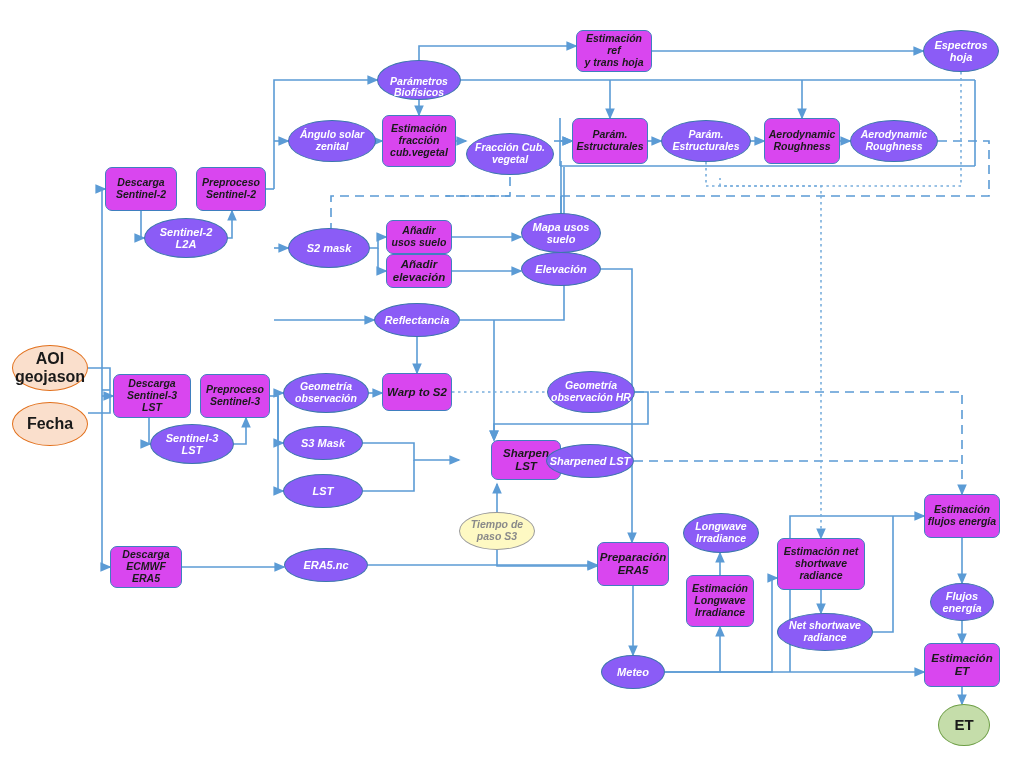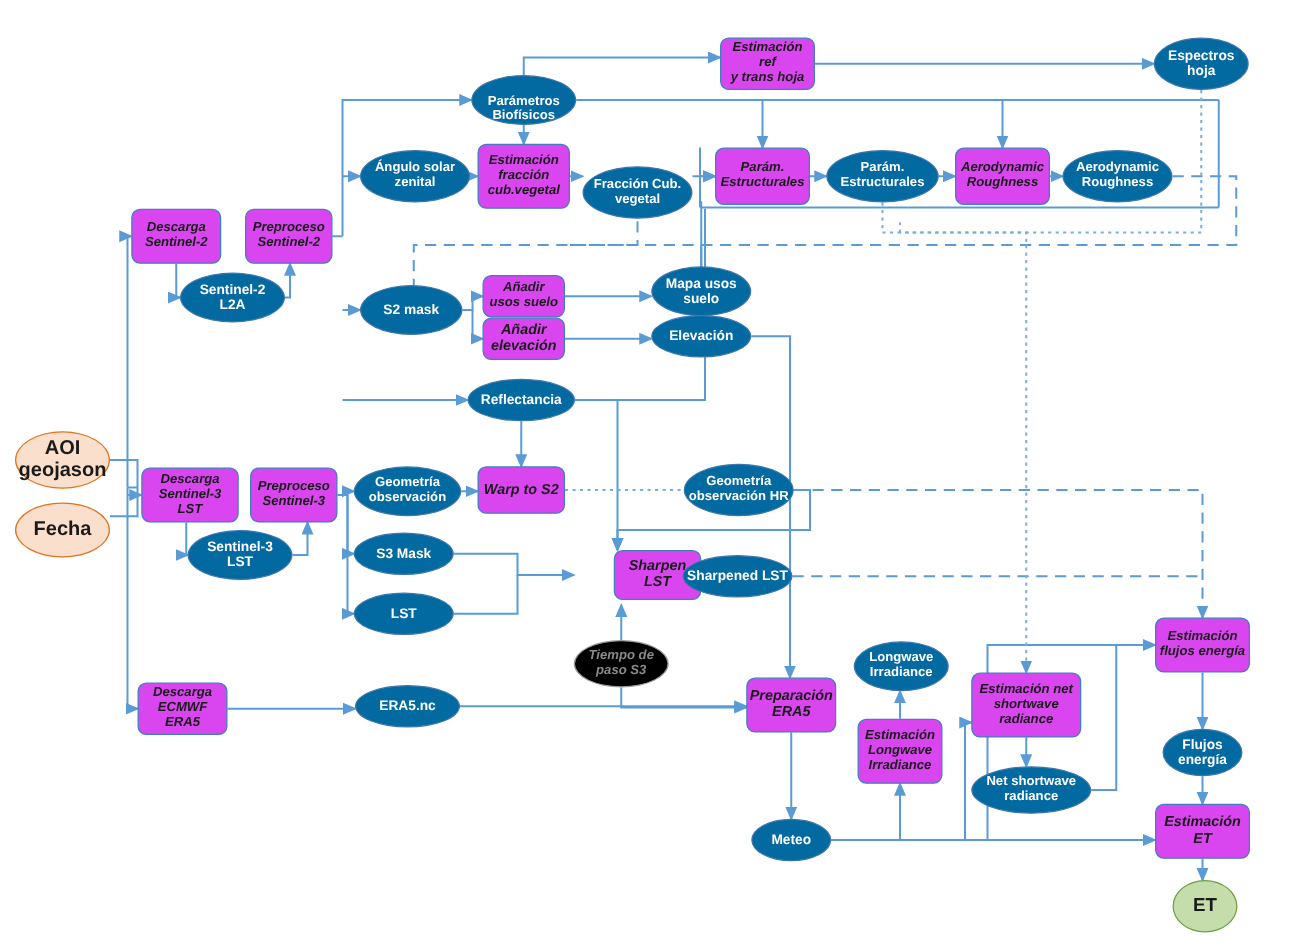--- a/index.html
+++ b/index.html
@@ -4,25 +4,25 @@
 <style>
   html,body{margin:0;padding:0;background:#ffffff;}
   body{font-family:"Liberation Sans",sans-serif;}
   #canvas{position:relative;width:1031px;height:758px;background:#fff;overflow:hidden;}
   svg#edges{position:absolute;left:0;top:0;width:1031px;height:758px;pointer-events:none;}
   .node{position:absolute;box-sizing:border-box;display:flex;align-items:center;justify-content:center;text-align:center;line-height:1.12;}
   .node .lbl{display:block;width:100%;padding:0 2px;white-space:pre-line;}
   
   .proc{background:#d946ef;border:1.3px solid #3f7fbf;border-radius:7px;color:#1a1a1a;font-weight:700;font-size:11.5px;font-style:italic;}
   
-  .data{background:#0369a1;border:1.3px solid #3c76ad;border-radius:50%;color:#ffffff;font-weight:700;font-size:11px;}
+  .data{background:#8b5cf6;border:1.3px solid #3c76ad;border-radius:50%;color:#ffffff;font-weight:700;font-size:11px;font-style:italic;}
   
   .input{background:#fadfcc;border:1.8px solid #e2711d;border-radius:50%;color:#1a1a1a;font-weight:700;font-size:16px;}
   
-  .muted{background:#000000;border:1.3px solid #9a9a9a;border-radius:50%;color:#8a8a8a;font-weight:700;font-style:italic;font-size:11px;}
+  .muted{background:#fef9c3;border:1.3px solid #9a9a9a;border-radius:50%;color:#8a8a8a;font-weight:700;font-style:italic;font-size:11px;}
   
   .output{background:#c5ddaa;border:1.8px solid #6d9e45;border-radius:50%;color:#1a1a1a;font-weight:700;font-size:15px;}
   .sm{font-size:10.5px;}
 </style>
 </head>
 <body>
 
 <div id="canvas">
 
   <svg id="edges" xmlns="http://www.w3.org/2000/svg">

